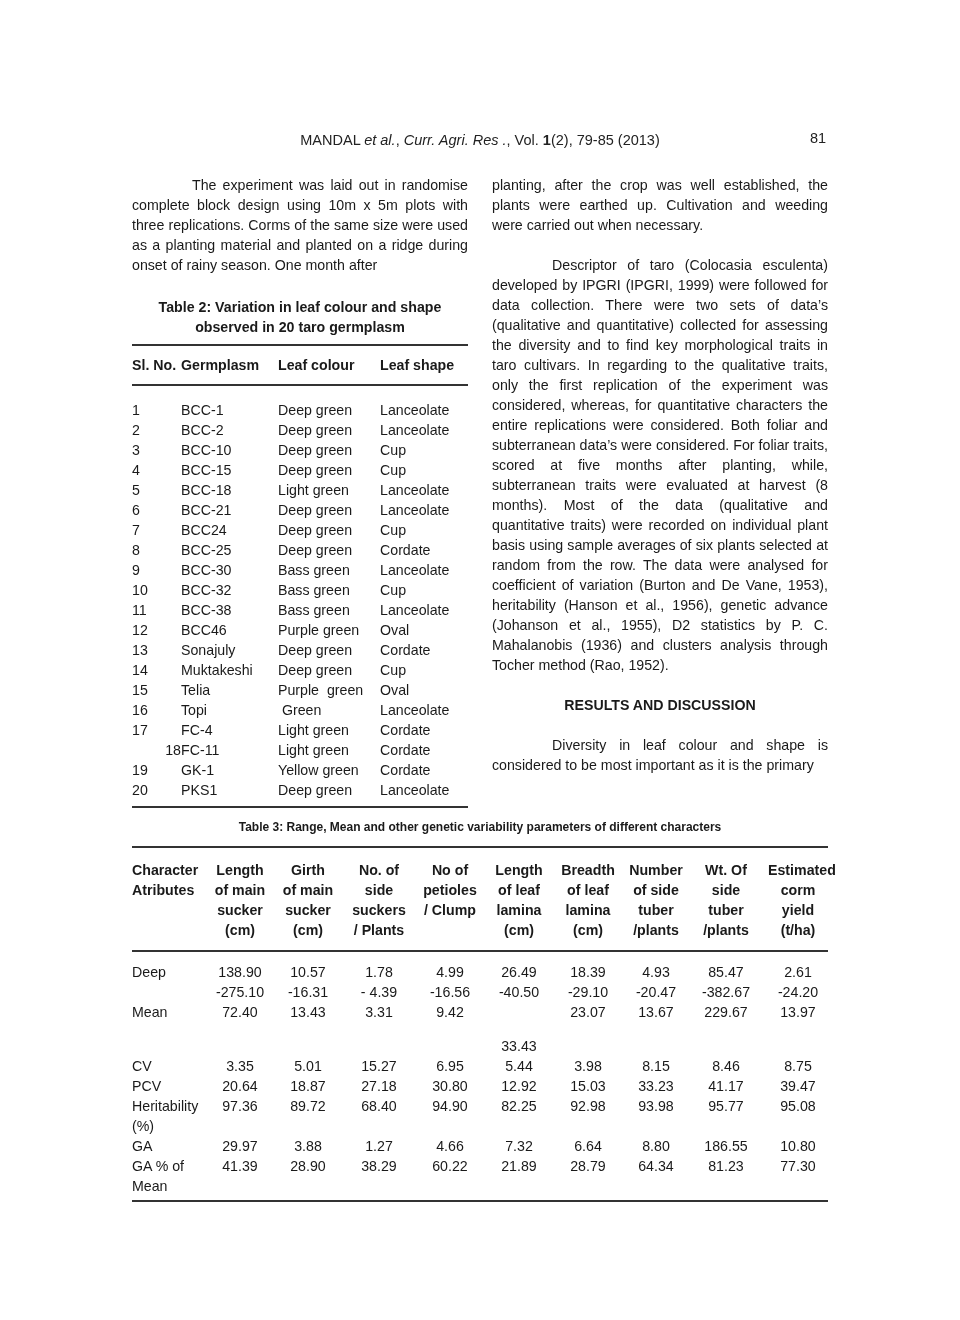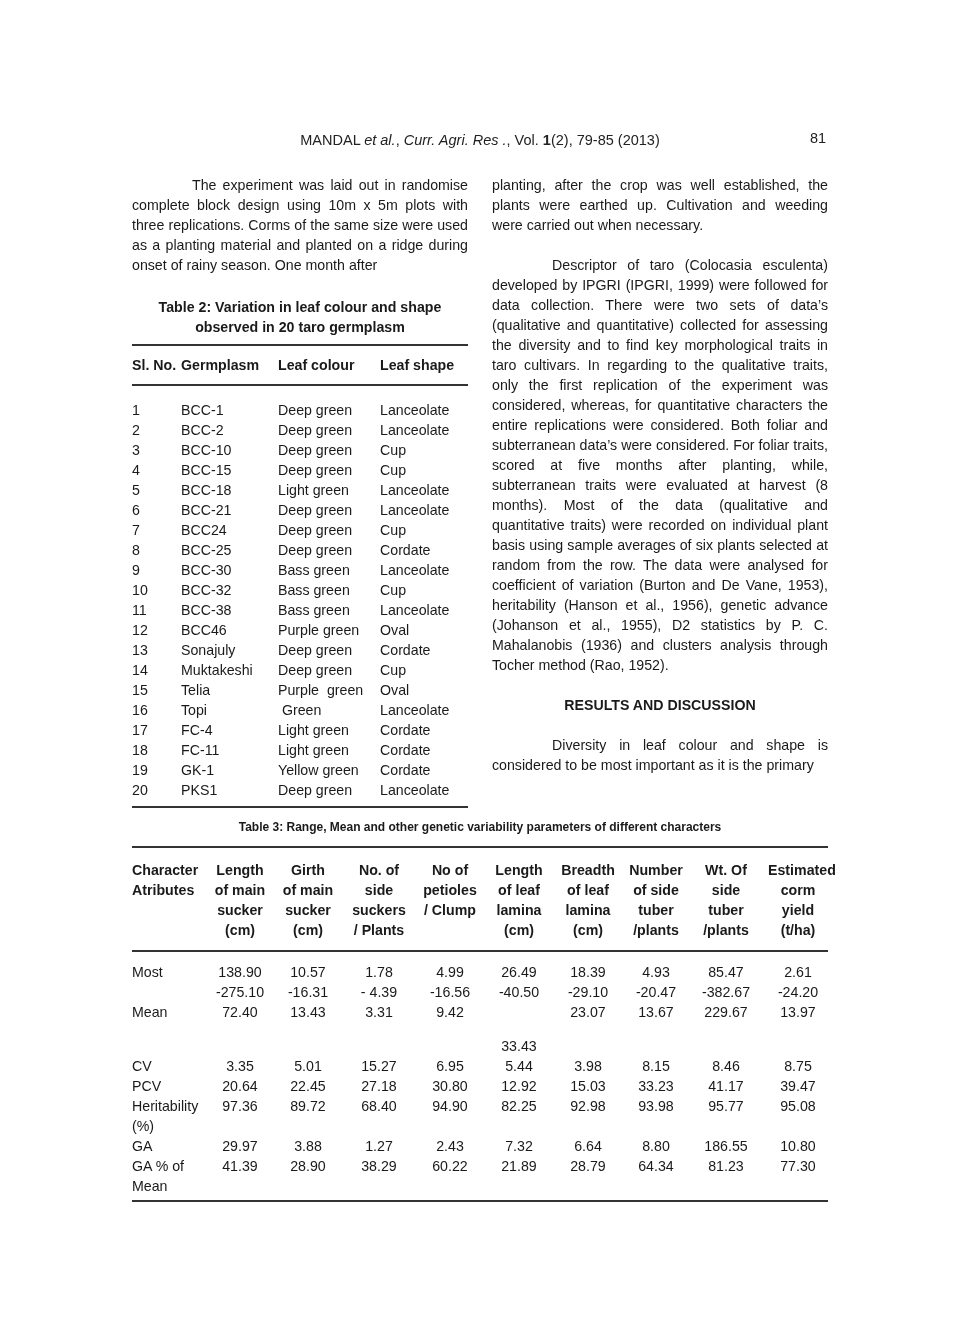--- a/index.html
+++ b/index.html
@@ -156,21 +156,21 @@
         <div class="c-col" style="white-space: pre;"> Green</div>
         <div class="c-shape" style="white-space: pre;">Lanceolate</div>
       </div>
       <div class="t2-row">
         <div class="c-sl" style="white-space: pre;">17</div>
         <div class="c-germ" style="white-space: pre;">FC-4</div>
         <div class="c-col" style="white-space: pre;">Light green</div>
         <div class="c-shape" style="white-space: pre;">Cordate</div>
       </div>
       <div class="t2-row">
-        <div class="c-sl" style="white-space: pre;">18</div>
+        <div class="c-sl" style="white-space: pre; text-align: right;">18</div>
         <div class="c-germ" style="white-space: pre;">FC-11</div>
         <div class="c-col" style="white-space: pre;">Light green</div>
         <div class="c-shape" style="white-space: pre;">Cordate</div>
       </div>
       <div class="t2-row">
         <div class="c-sl" style="white-space: pre;">19</div>
         <div class="c-germ" style="white-space: pre;">GK-1</div>
         <div class="c-col" style="white-space: pre;">Yellow green</div>
         <div class="c-shape" style="white-space: pre;">Cordate</div>
       </div>
@@ -255,21 +255,21 @@
       <div class="hc w9">
         <div style="height: 20px;">Estimated</div>
         <div style="height: 20px;">corm</div>
         <div style="height: 20px;">yield</div>
         <div style="height: 20px;">(t/ha)</div>
       </div>
     </div>
   <div class="rule-thick"></div>
   <div class="t3-body" id="t3-body">
       <div class="t3-row">
-        <div class="cell w0 first" style="white-space: pre;">Most</div>
+        <div class="cell w0 first" style="white-space: pre;">Deep</div>
         <div class="cell w1" style="white-space: pre;">138.90</div>
         <div class="cell w2" style="white-space: pre;">10.57</div>
         <div class="cell w3" style="white-space: pre;">1.78</div>
         <div class="cell w4" style="white-space: pre;">4.99</div>
         <div class="cell w5" style="white-space: pre;">26.49</div>
         <div class="cell w6" style="white-space: pre;">18.39</div>
         <div class="cell w7" style="white-space: pre;">4.93</div>
         <div class="cell w8" style="white-space: pre;">85.47</div>
         <div class="cell w9" style="white-space: pre;">2.61</div>
       </div>
@@ -305,21 +305,21 @@
         <div class="cell w4" style="white-space: pre;">6.95</div>
         <div class="cell w5" style="white-space: pre;">5.44</div>
         <div class="cell w6" style="white-space: pre;">3.98</div>
         <div class="cell w7" style="white-space: pre;">8.15</div>
         <div class="cell w8" style="white-space: pre;">8.46</div>
         <div class="cell w9" style="white-space: pre;">8.75</div>
       </div>
       <div class="t3-row">
         <div class="cell w0 first" style="white-space: pre;">PCV</div>
         <div class="cell w1" style="white-space: pre;">20.64</div>
-        <div class="cell w2" style="white-space: pre;">22.45</div>
+        <div class="cell w2" style="white-space: pre;">18.87</div>
         <div class="cell w3" style="white-space: pre;">27.18</div>
         <div class="cell w4" style="white-space: pre;">30.80</div>
         <div class="cell w5" style="white-space: pre;">12.92</div>
         <div class="cell w6" style="white-space: pre;">15.03</div>
         <div class="cell w7" style="white-space: pre;">33.23</div>
         <div class="cell w8" style="white-space: pre;">41.17</div>
         <div class="cell w9" style="white-space: pre;">39.47</div>
       </div>
       <div class="t3-row">
         <div class="cell w0 first" style="white-space: pre;">Heritability</div>
@@ -343,21 +343,21 @@
         <div class="cell w6" style="white-space: pre;"></div>
         <div class="cell w7" style="white-space: pre;"></div>
         <div class="cell w8" style="white-space: pre;"></div>
         <div class="cell w9" style="white-space: pre;"></div>
       </div>
       <div class="t3-row">
         <div class="cell w0 first" style="white-space: pre;">GA</div>
         <div class="cell w1" style="white-space: pre;">29.97</div>
         <div class="cell w2" style="white-space: pre;">3.88</div>
         <div class="cell w3" style="white-space: pre;">1.27</div>
-        <div class="cell w4" style="white-space: pre;">2.43</div>
+        <div class="cell w4" style="white-space: pre;">4.66</div>
         <div class="cell w5" style="white-space: pre;">7.32</div>
         <div class="cell w6" style="white-space: pre;">6.64</div>
         <div class="cell w7" style="white-space: pre;">8.80</div>
         <div class="cell w8" style="white-space: pre;">186.55</div>
         <div class="cell w9" style="white-space: pre;">10.80</div>
       </div>
       <div class="t3-row">
         <div class="cell w0 first" style="white-space: pre;">GA % of</div>
         <div class="cell w1" style="white-space: pre;">41.39</div>
         <div class="cell w2" style="white-space: pre;">28.90</div>

